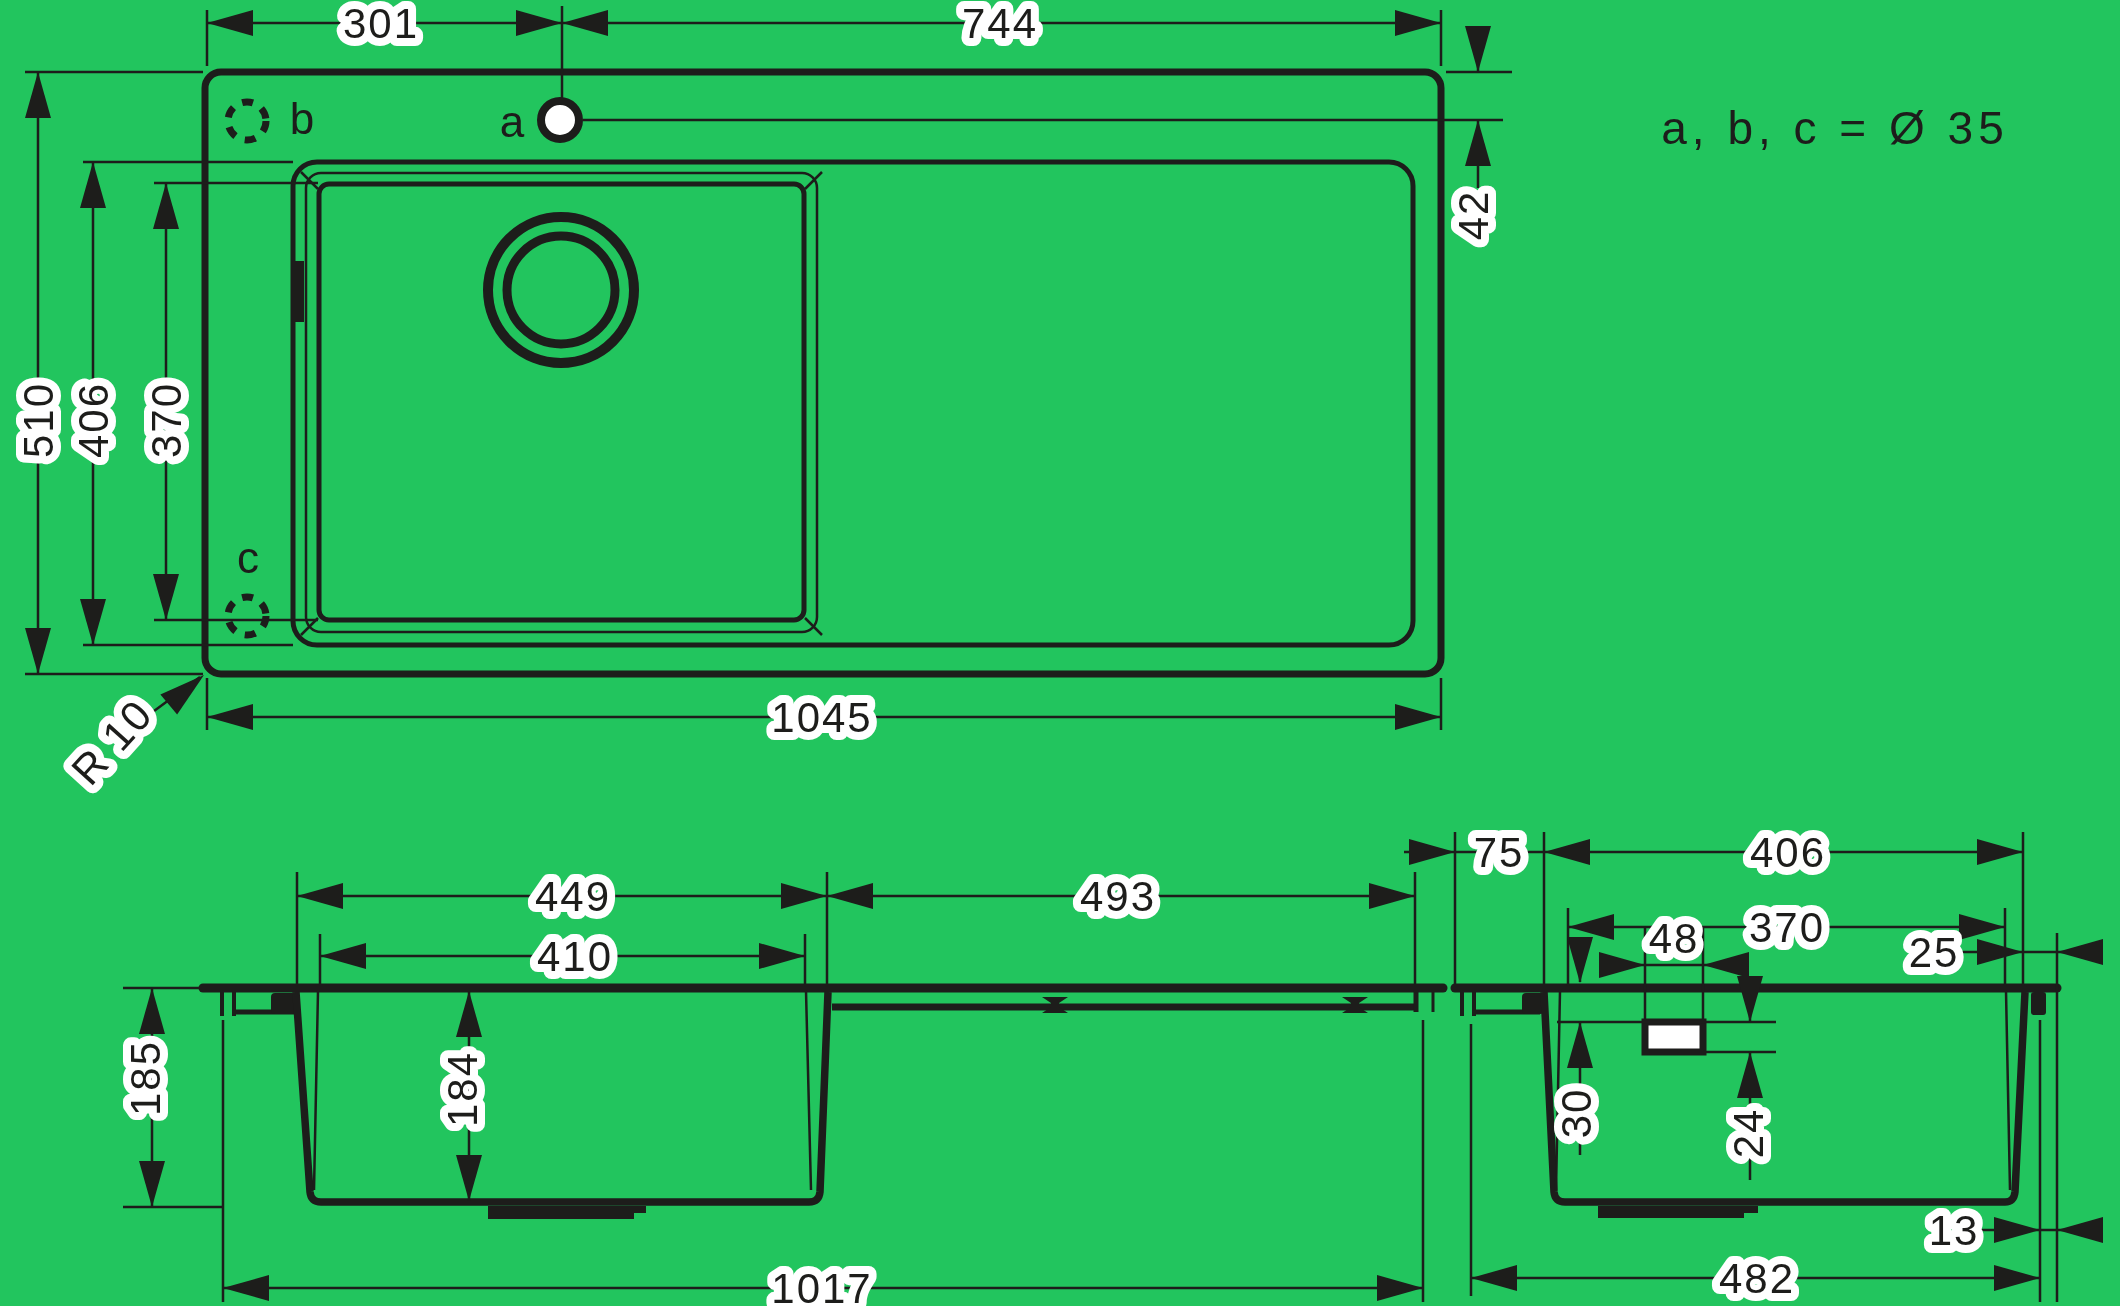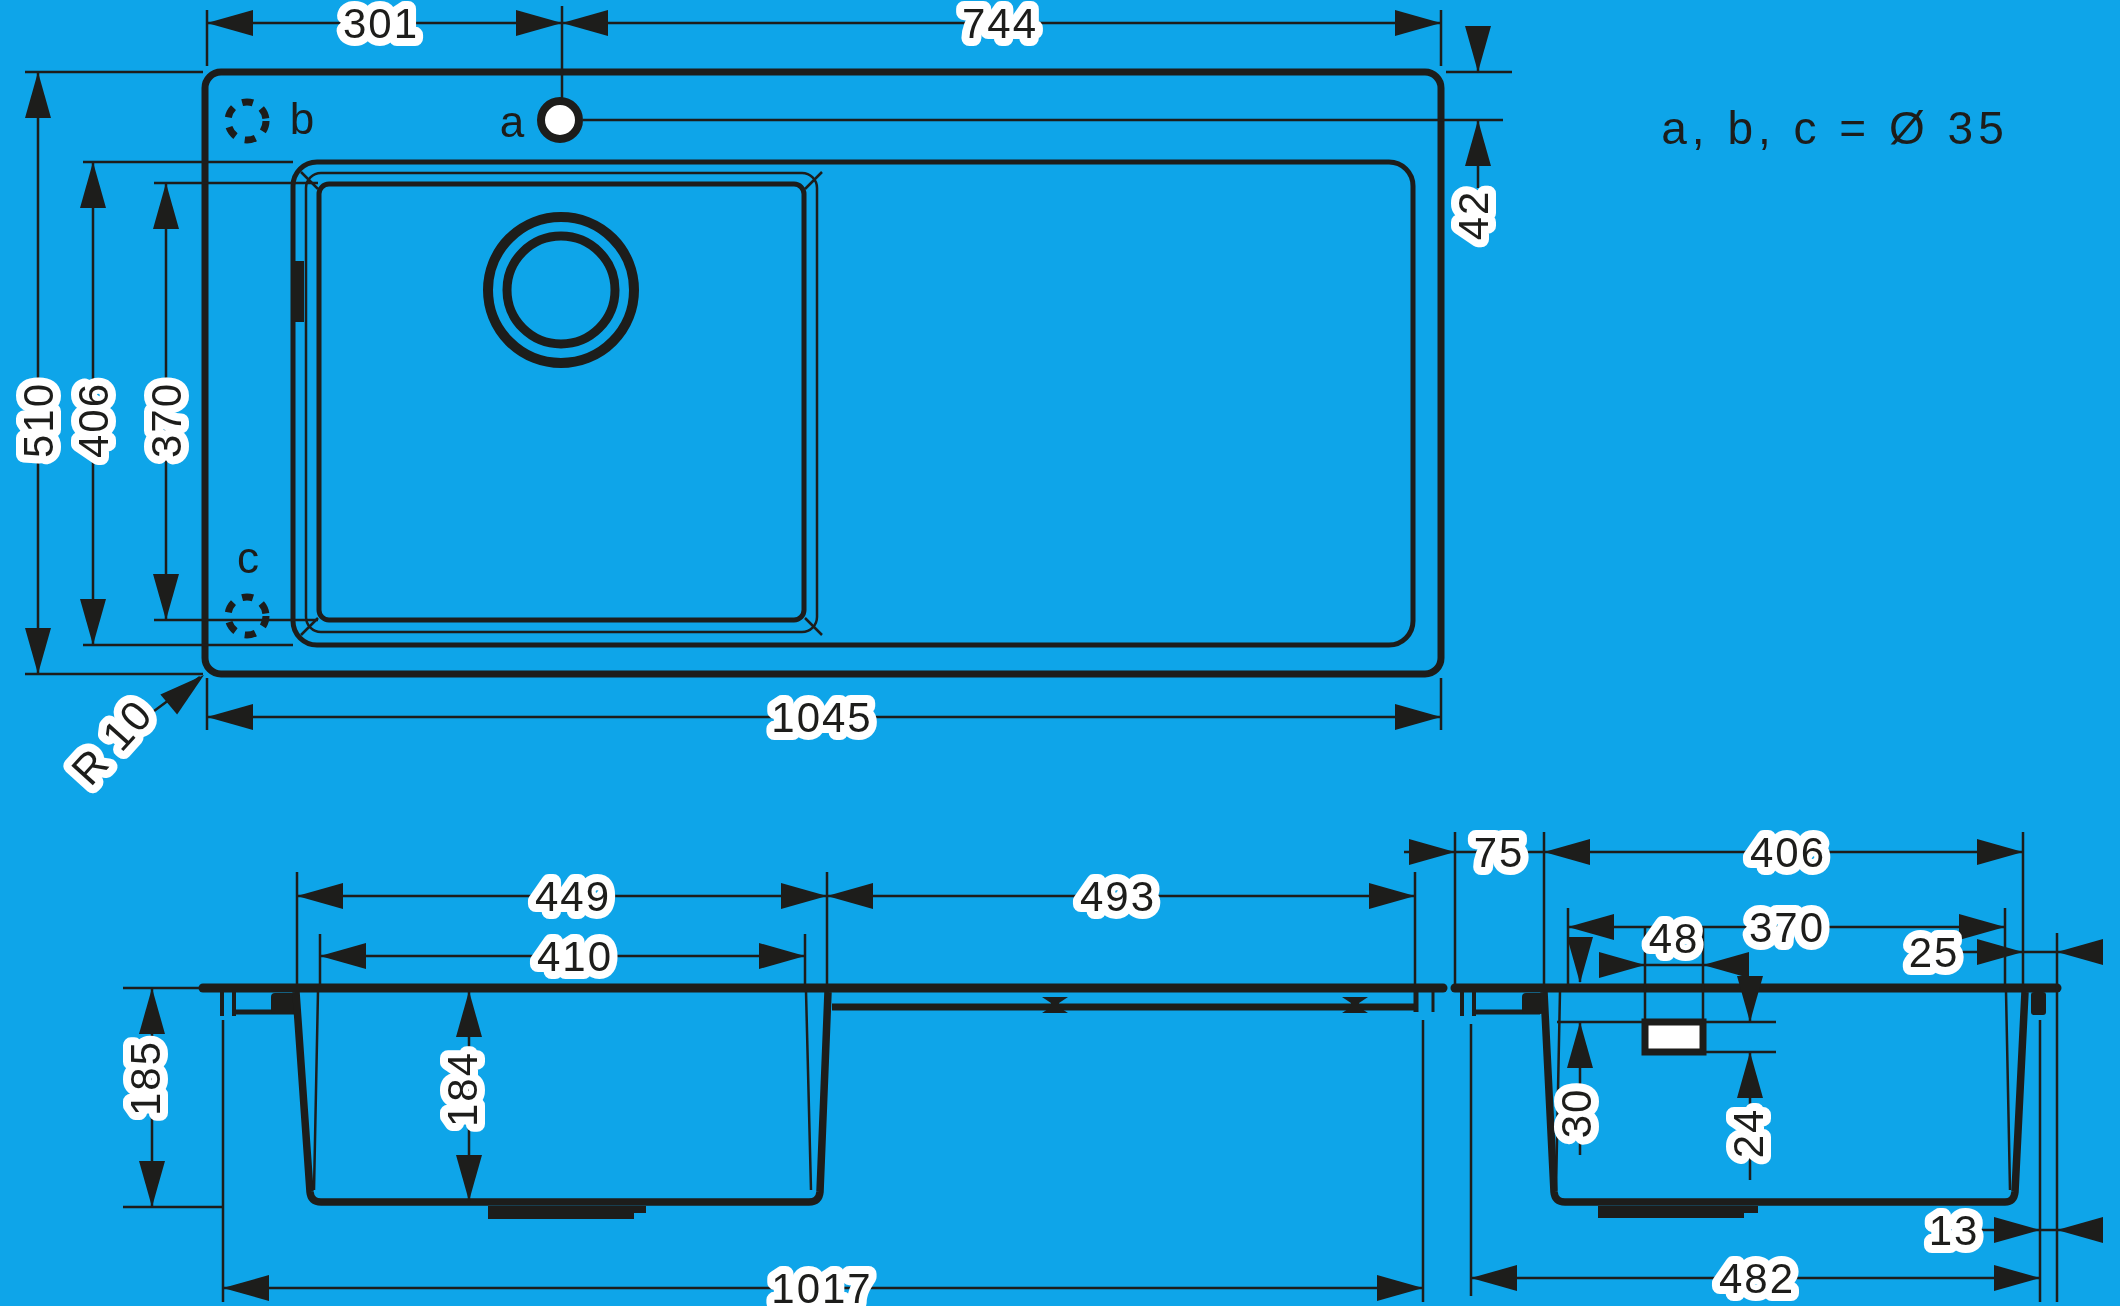--- a/index.html
+++ b/index.html
@@ -1,16 +1,16 @@
 <!DOCTYPE html>
 <html><head>
 <meta charset="utf-8">
 <style>
   html,body{margin:0;padding:0;background:#ffffff;}
-  .stage{width:2120px;height:1306px;position:relative;background:#0ea5e9;overflow:hidden;}
+  .stage{width:2120px;height:1306px;position:relative;background:#22c55e;overflow:hidden;}
   svg{display:block;}
   .ln   {fill:none;stroke:#1d1d1b;stroke-width:2.5;}
   .md   {fill:none;stroke:#1d1d1b;stroke-width:5;}
   .th   {fill:none;stroke:#1d1d1b;stroke-width:7.5;}
   .xl   {fill:none;stroke:#1d1d1b;stroke-width:9;stroke-linecap:round;}
   .sw7  {fill:none;stroke:#1d1d1b;stroke-width:7;}
   .sw4  {fill:none;stroke:#1d1d1b;stroke-width:4;}
   .sw3  {fill:none;stroke:#1d1d1b;stroke-width:3;}
   .blk  {fill:#1d1d1b;stroke:none;}
   .dash {fill:none;stroke:#1d1d1b;stroke-width:7;stroke-dasharray:11 10;}

